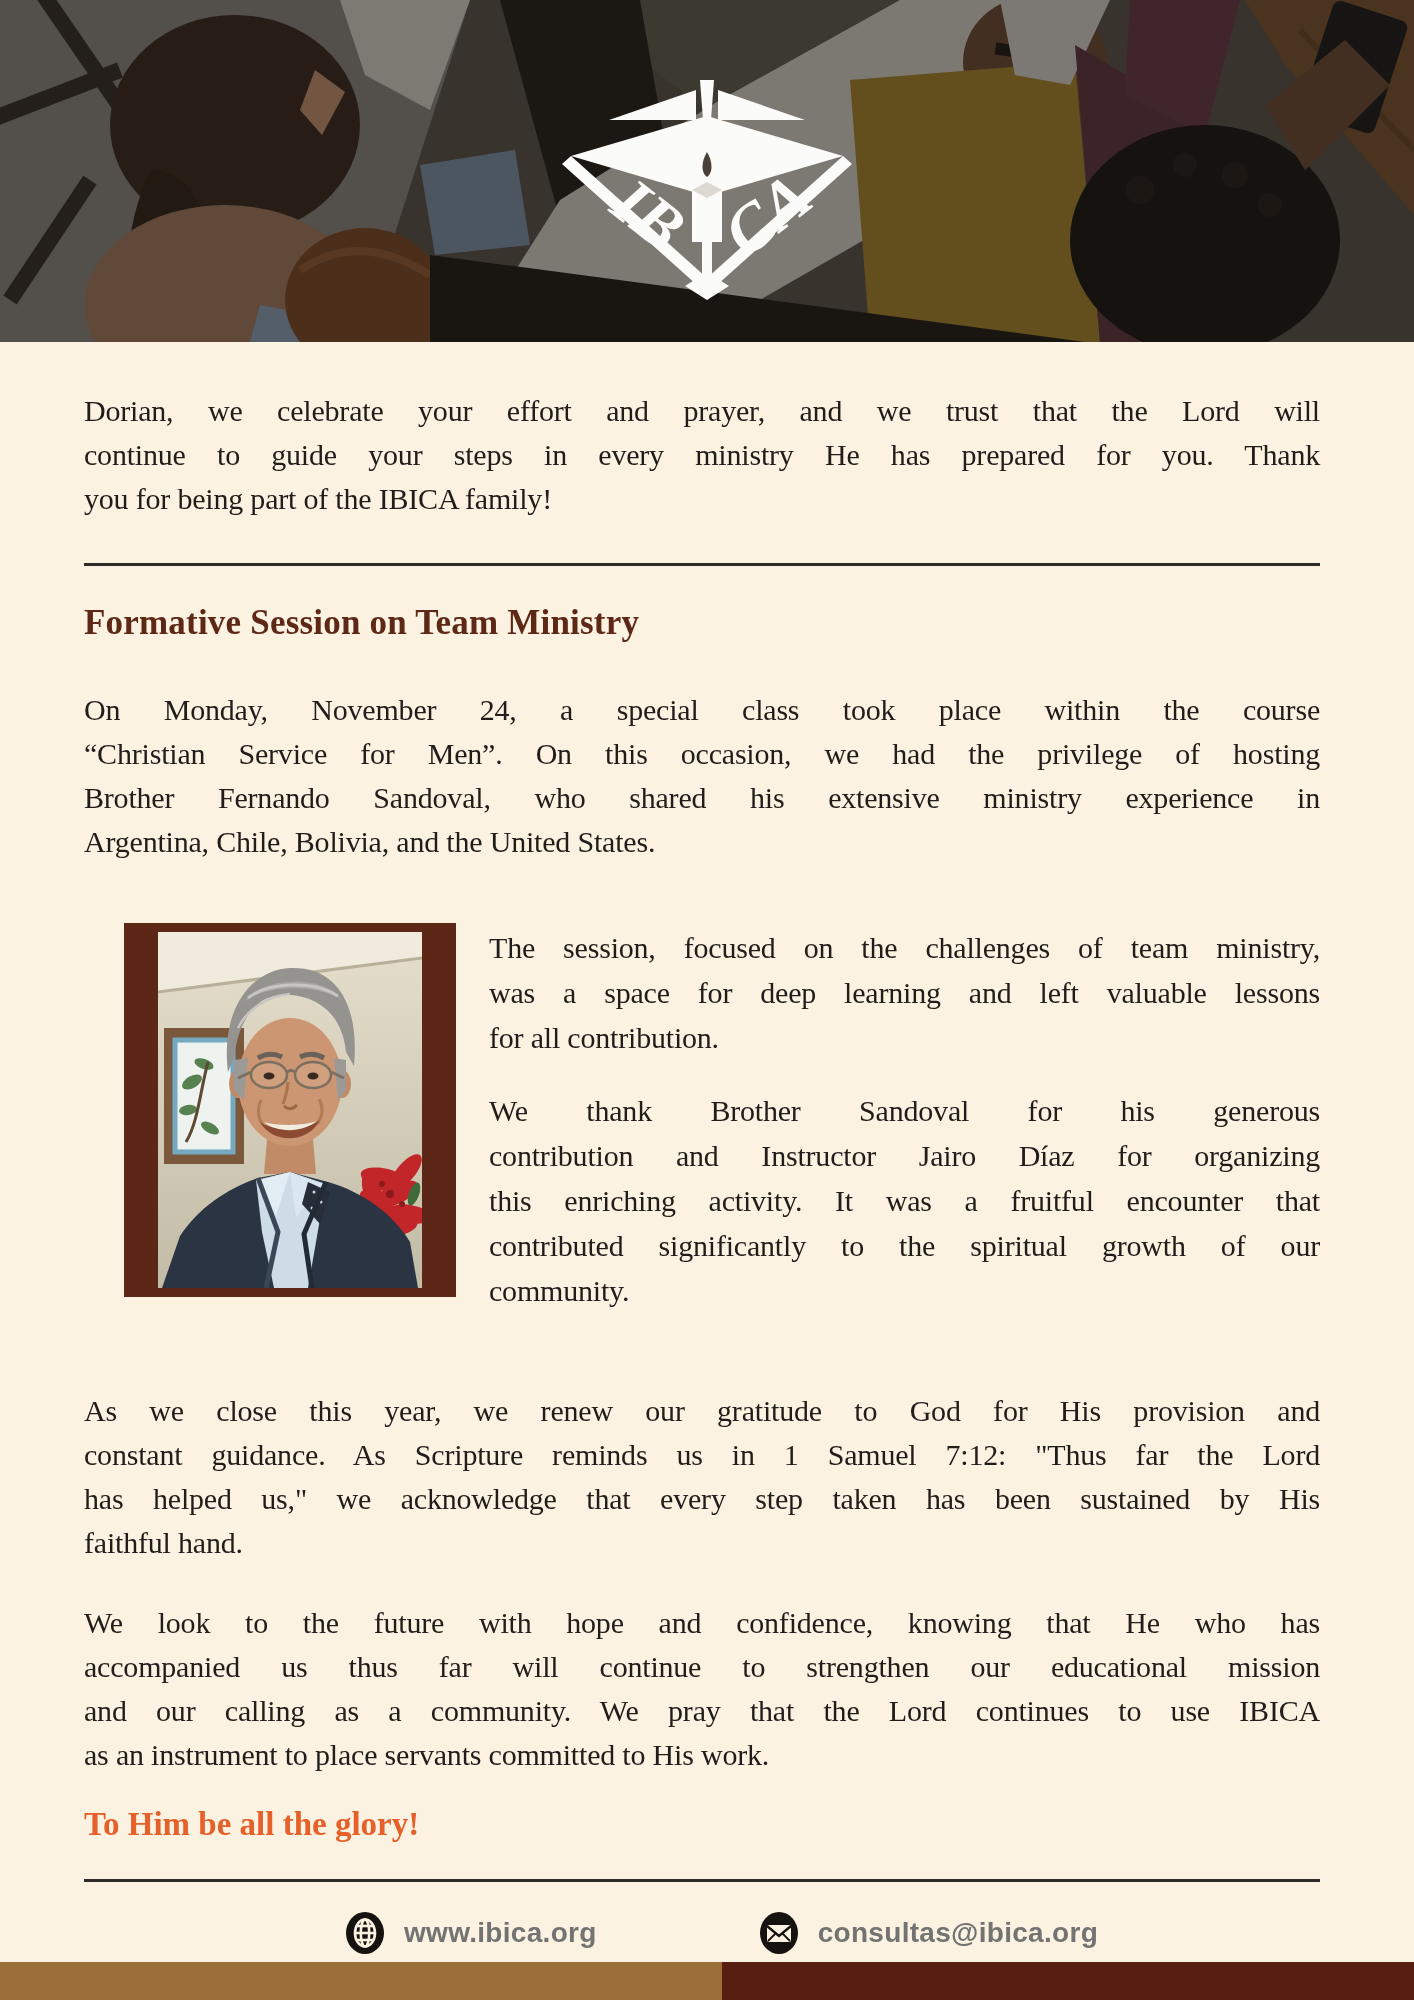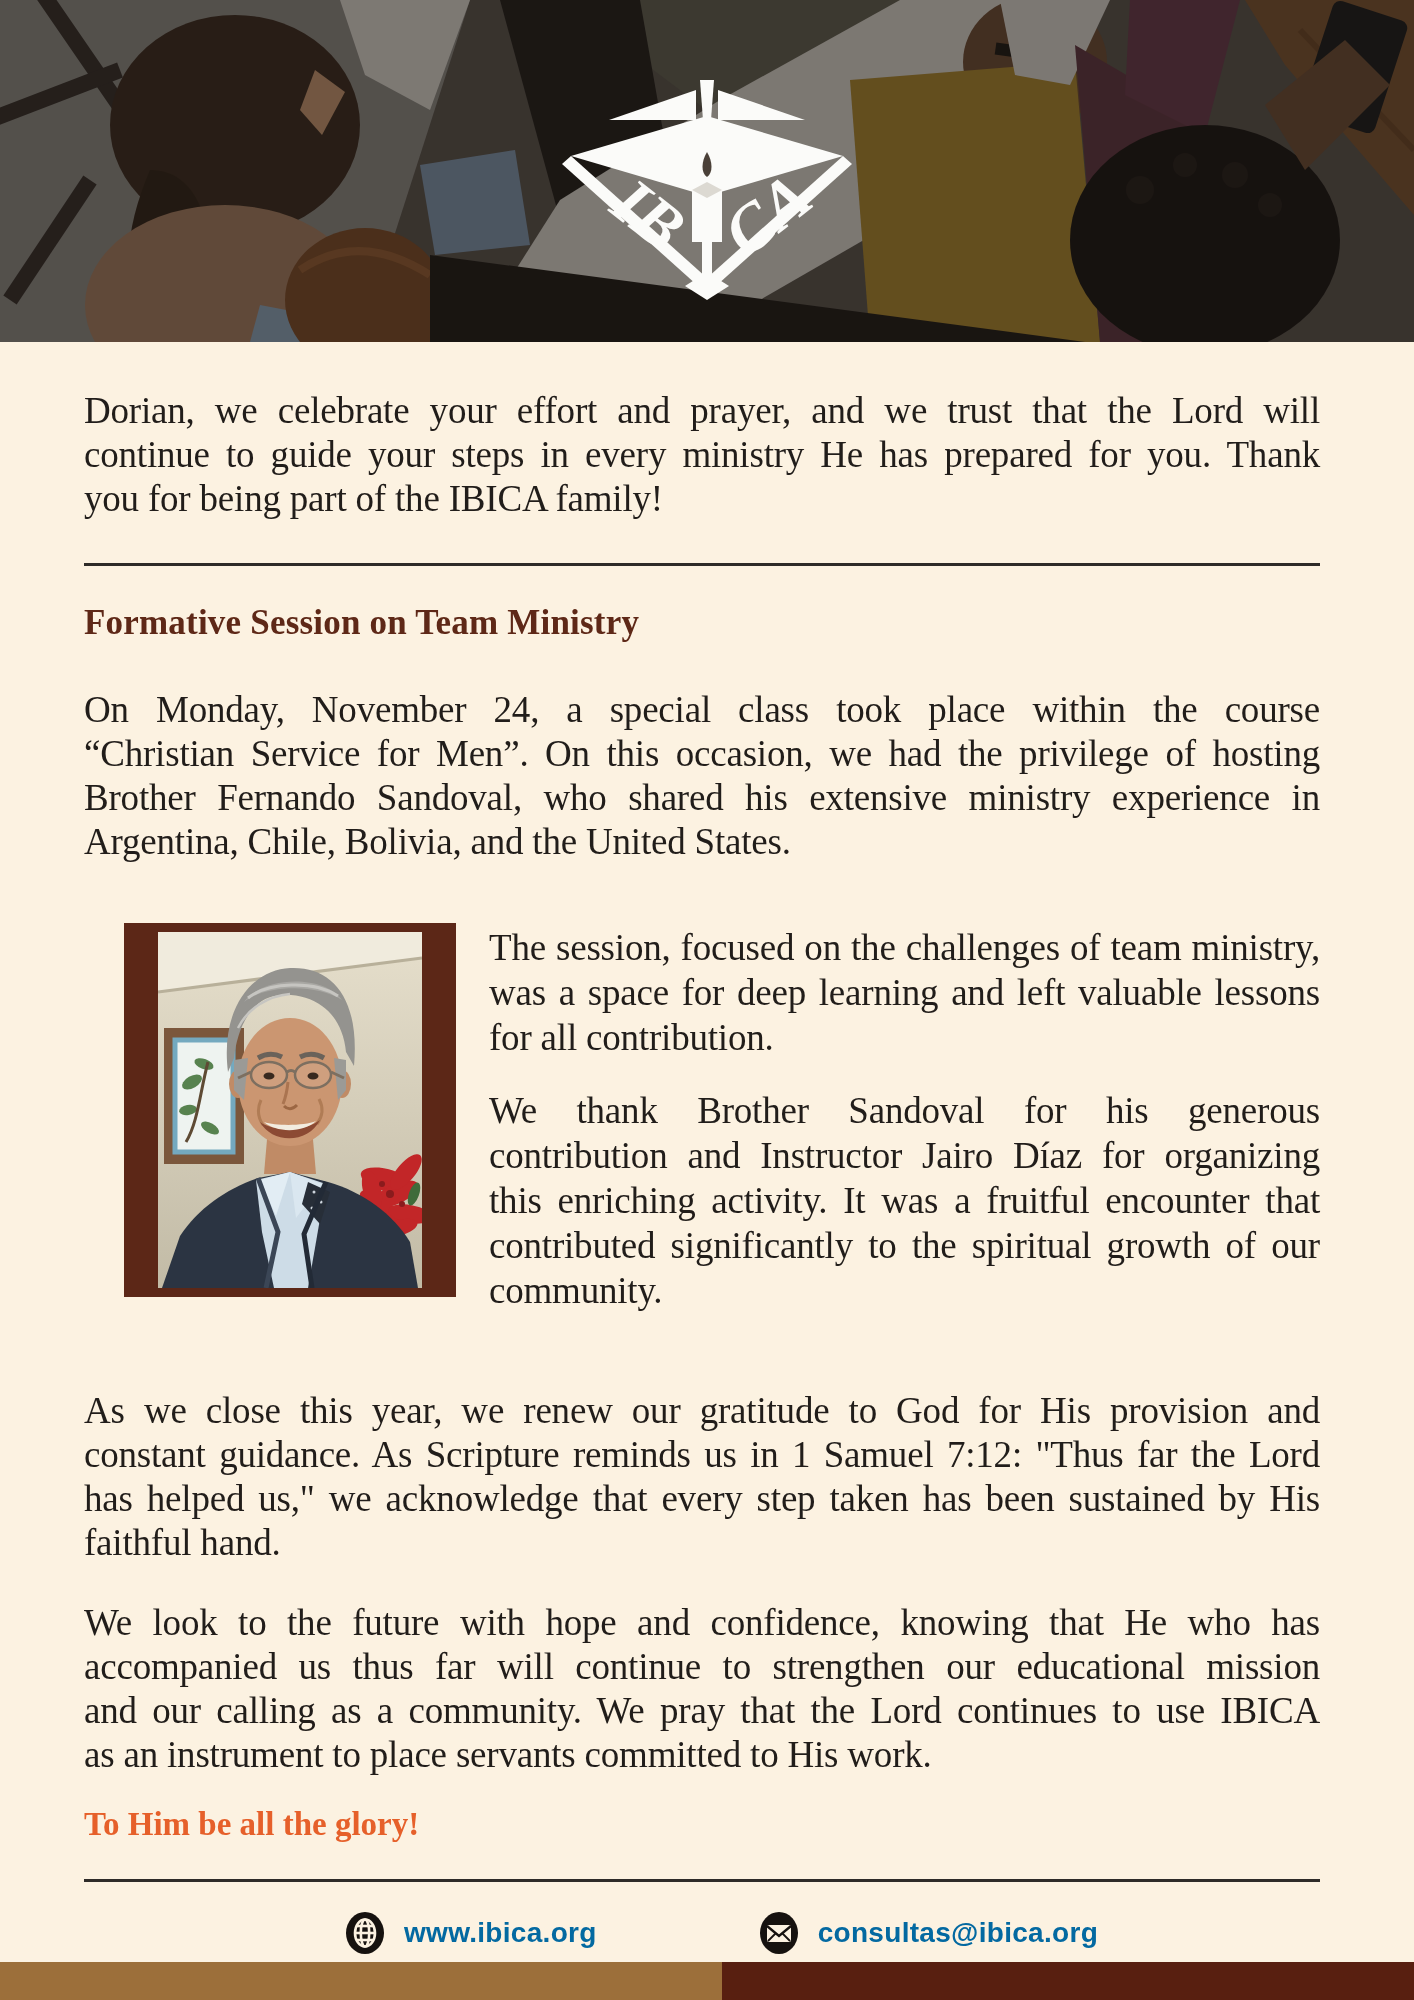--- a/index.html
+++ b/index.html
@@ -12,21 +12,21 @@
     position:relative; width:1414px; height:2000px; margin:0 auto;
     background:var(--bg); overflow:hidden;
     font-family:"Liberation Serif","DejaVu Serif",serif; color:var(--ink);
   }
   
   .hero{position:relative; width:1414px; height:342px; overflow:hidden;}
   .hero svg.scene{display:block; width:100%; height:100%;}
   .hero .logo-wrap{position:absolute; left:557px; top:80px; width:300px; height:228px;}
   
   .content{padding:0 94px 0 84px;}
-  .para{font-size:37px; line-height:44px; letter-spacing:-0.2px;}
+  .para{font-size:30px; line-height:44px; letter-spacing:-0.2px;}
   .para .pline{text-align:justify; text-align-last:justify;}
   .para .pline.last{text-align-last:auto;}
   .intro{margin-top:47px;}
   hr.divider{border:none; border-top:3px solid var(--divider); margin:42px 0 0 0;}
   h2.section-heading{
     margin:36px 0 0 0; font-size:35px; line-height:42px; font-weight:bold;
     color:var(--heading); letter-spacing:0.2px;
   }
   .section-intro{margin-top:44px;}
   .feature-row{display:flex; margin-top:59px; gap:33px;padding-left:40px;}
@@ -45,21 +45,21 @@
   .tagline{margin-top:27px; font-size:33px; line-height:41px; font-weight:bold; color:var(--orange);}
   hr.divider.bottom{margin-top:34px;}
   
   .footer-row{
     display:flex; align-items:center; margin-top:30px; margin-left:261px; gap:162px;
     font-family:"Liberation Sans","DejaVu Sans",sans-serif;
   }
   .contact{display:flex; align-items:center; gap:19px;}
   .contact-icon{width:40px; height:42px; flex:0 0 auto;}
   .contact-icon svg{display:block; width:40px; height:42px;}
-  .contact-label{font-size:28px; font-weight:bold; color:#0369a1; letter-spacing:0.3px;}
+  .contact-label{font-size:28px; font-weight:bold; color:#737373; letter-spacing:0.3px;}
   
   .bottom-stripe{position:absolute; left:0; bottom:0; width:100%; height:38px; display:flex;}
   .stripe-left{width:722px; background:var(--stripe-left);}
   .stripe-right{flex:1; background:var(--stripe-right);}
 </style>
 </head>
 <body>
 
 <div class="page">
 

